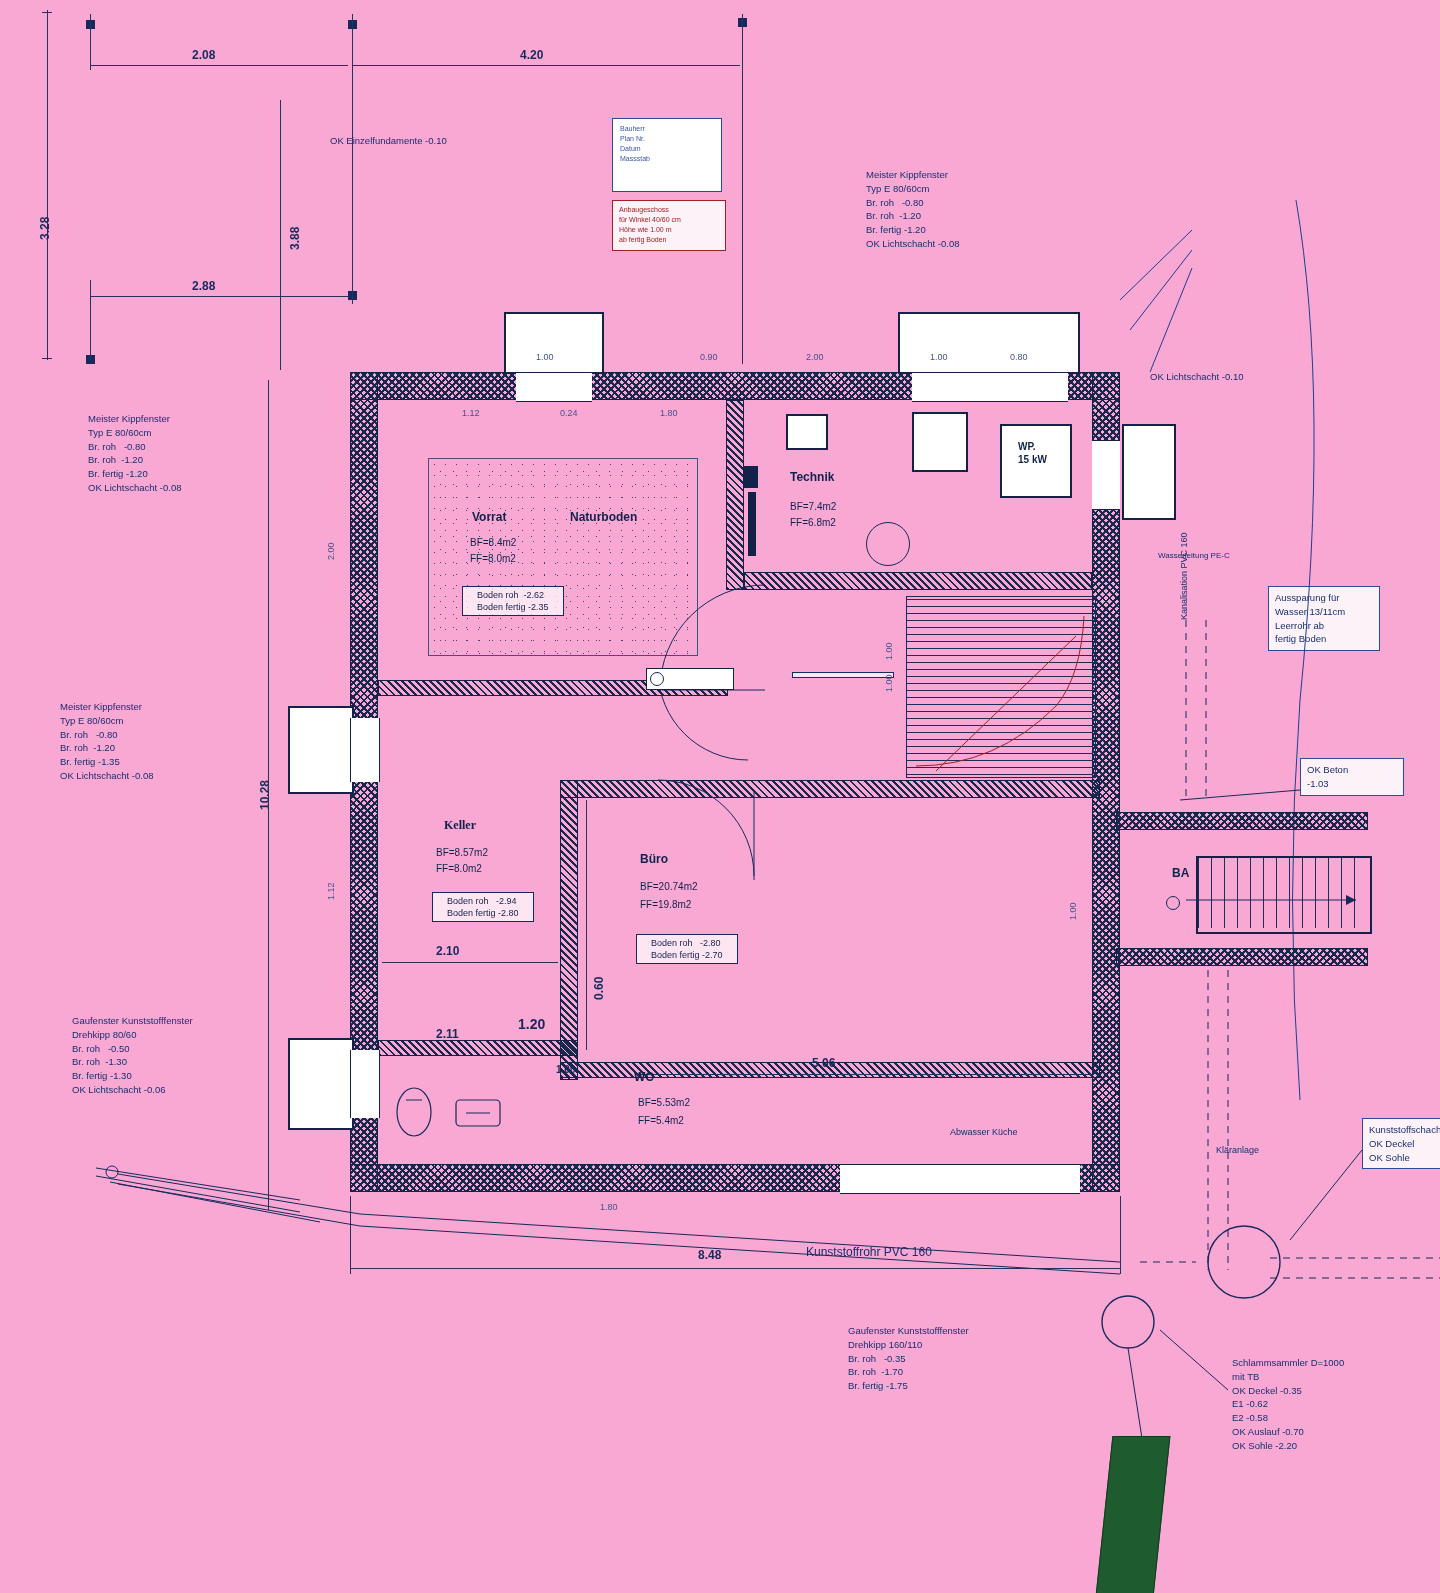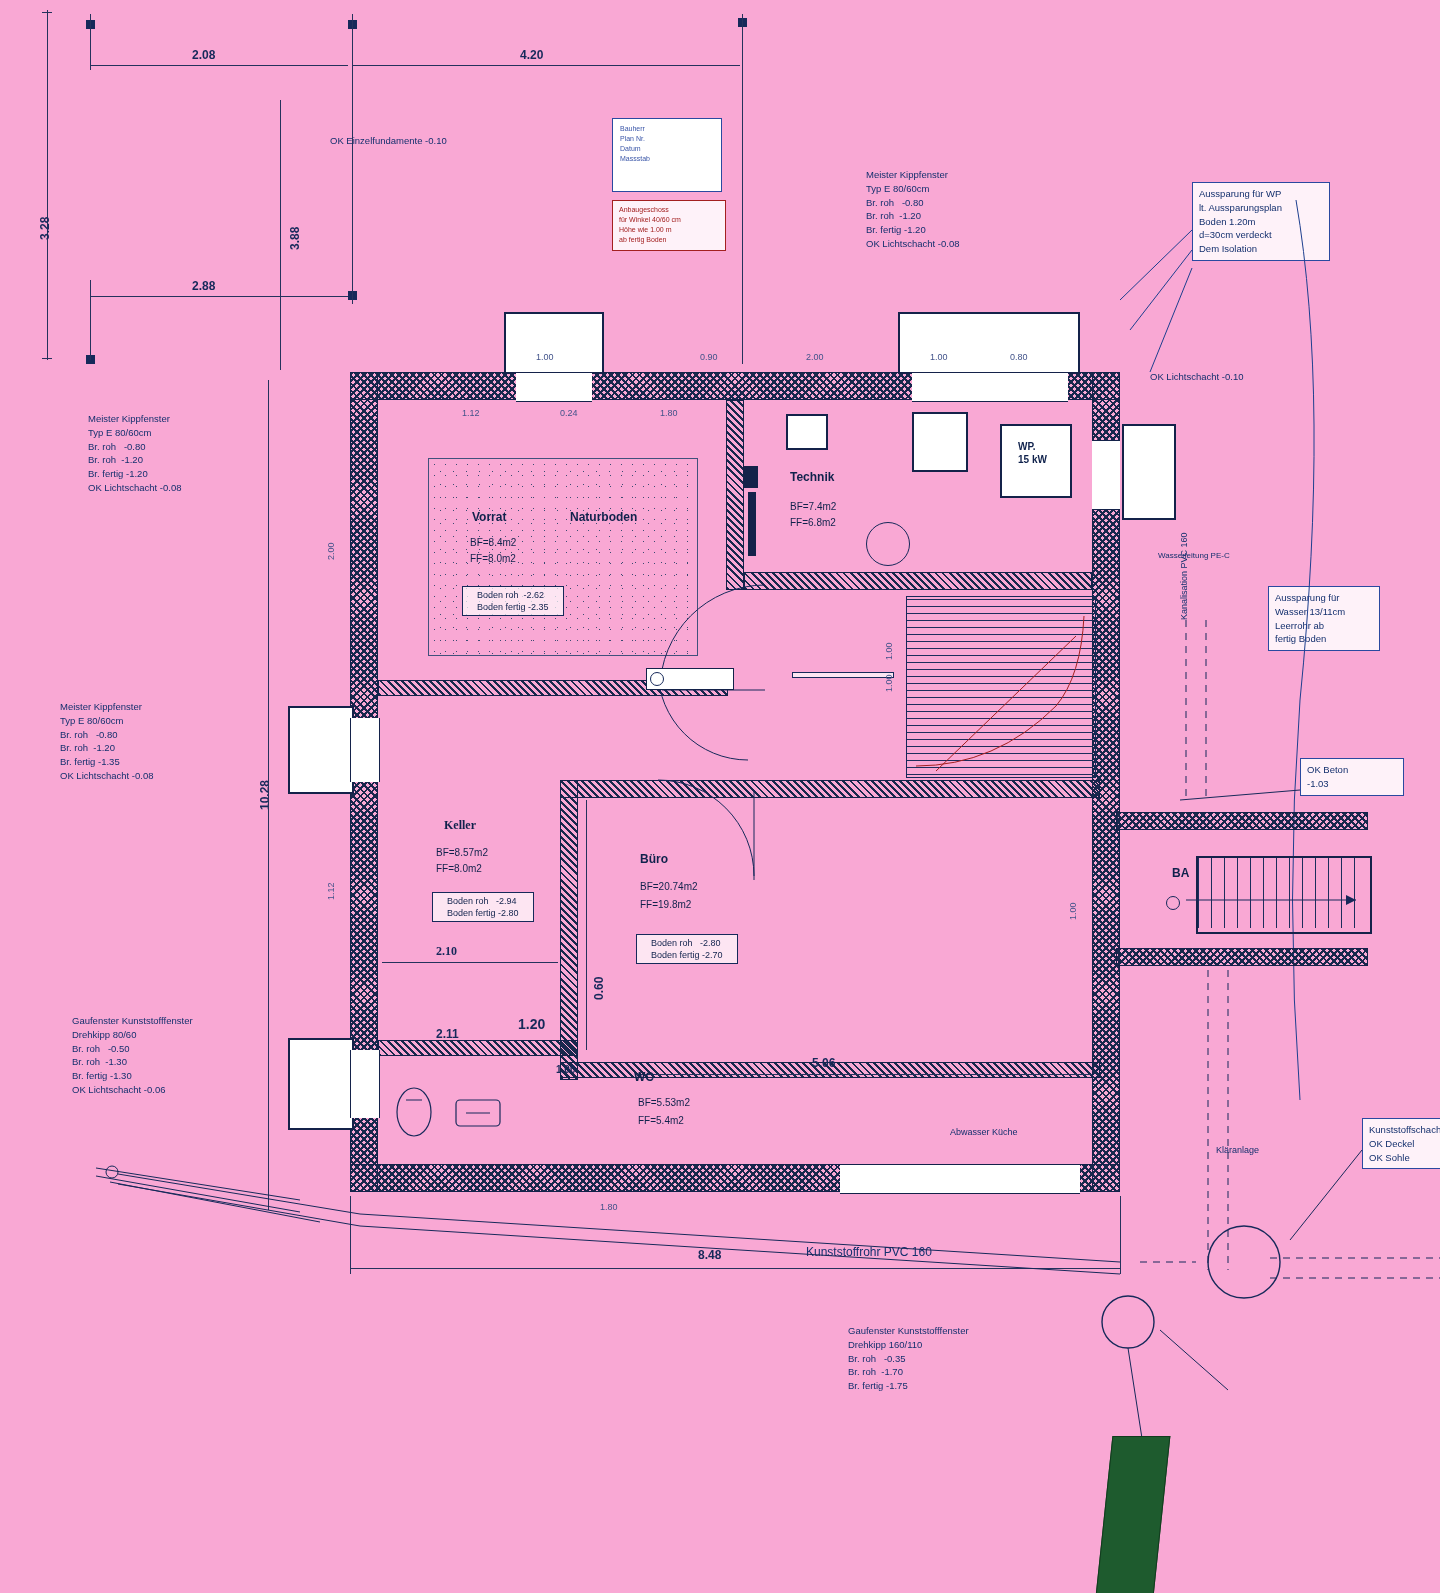--- a/index.html
+++ b/index.html
@@ -113,34 +113,36 @@
 Br. roh   -0.50
 Br. roh  -1.30
 Br. fertig -1.30
 OK Lichtschacht -0.06</div>
   <div class="note" style="left:848px;top:1324px;">Gaufenster Kunststofffenster
 Drehkipp 160/110
 Br. roh   -0.35
 Br. roh  -1.70
 Br. fertig -1.75</div>
 
-  <div class="note boxy" style="left:1192px;top:182px;width:124px;">Aussparung für WP
-lt. Aussparungsplan
-Boden 1.20m
-d=30cm verdeckt
-Dem Isolation</div>
   <div class="note boxy" style="left:1268px;top:586px;width:98px;">Aussparung für
 Wasser 13/11cm
 Leerrohr ab
 fertig Boden</div>
   <div class="note boxy" style="left:1300px;top:758px;width:90px;">OK Beton
 -1.03</div>
   <div class="note boxy" style="left:1362px;top:1118px;width:80px;">Kunststoffschacht
 OK Deckel
 OK Sohle</div>
+  <div class="note" style="left:1232px;top:1356px;">Schlammsammler D=1000
+mit TB
+OK Deckel -0.35
+E1 -0.62
+E2 -0.58
+OK Auslauf -0.70
+OK Sohle -2.20</div>
 
   <div class="note" style="left:1150px;top:370px;">OK Lichtschacht -0.10</div>
   <div class="note" style="left:1158px;top:550px;font-size:8px;">Wasserleitung PE-C</div>
 
   <svg style="left:0;top:0;width:1440px;height:1593px;">
     <path d="M1192 230 L1120 300 M1192 250 L1130 330 M1192 268 L1150 372" stroke="#1d3f8f" fill="none" stroke-width="1"></path>
     <path d="M1296 200 Q1330 400 1300 700 Q1285 900 1300 1100" stroke="#1d3f8f" fill="none" stroke-width="1"></path>
     <path d="M1300 790 L1180 800" stroke="#16295a" fill="none" stroke-width="1"></path>
     <path d="M1362 1150 L1290 1240" stroke="#16295a" fill="none" stroke-width="1"></path>
     <path d="M1228 1390 L1160 1330" stroke="#16295a" fill="none" stroke-width="1"></path>
@@ -211,21 +213,21 @@
     <path d="M318 420 A96 96 0 0 1 414 516" stroke="#16295a" fill="none" stroke-width="1"></path>
     <path d="M414 430 L414 520" stroke="#16295a" fill="none" stroke-width="1"></path>
   </svg>
 
   <div class="room-label" style="left:444px;top:818px;font-family:Liberation Serif, serif;">Keller</div>
   <div class="area" style="left:436px;top:846px;">BF=8.57m2</div>
   <div class="area" style="left:436px;top:862px;">FF=8.0m2</div>
   <div class="boxed" style="left:432px;top:892px;">Boden roh   -2.94
 Boden fertig -2.80</div>
   <div class="hline" style="left:382px;top:962px;width:176px;"></div>
-  <div class="dim" style="left:436px;top:944px;font-family:Liberation Serif, serif;">2.10</div>
+  <div class="dim" style="left:436px;top:944px;">2.10</div>
 
   <div class="room-label" style="left:640px;top:852px;">Büro</div>
   <div class="area" style="left:640px;top:880px;">BF=20.74m2</div>
   <div class="area" style="left:640px;top:898px;">FF=19.8m2</div>
   <div class="boxed" style="left:636px;top:934px;">Boden roh   -2.80
 Boden fertig -2.70</div>
   <div class="dim rot90" style="left:592px;top:1000px;">0.60</div>
   <div class="vline" style="left:586px;top:800px;height:250px;"></div>
   <div class="hline" style="left:636px;top:1074px;width:456px;"></div>
   <div class="dim" style="left:812px;top:1056px;">5.06</div>

